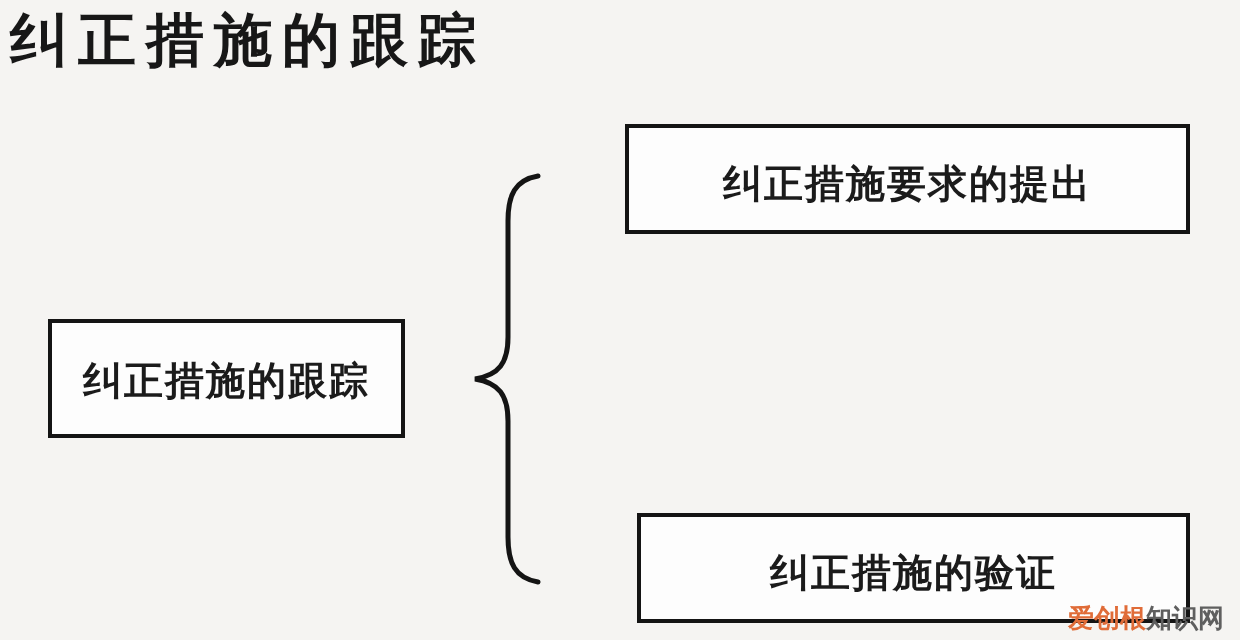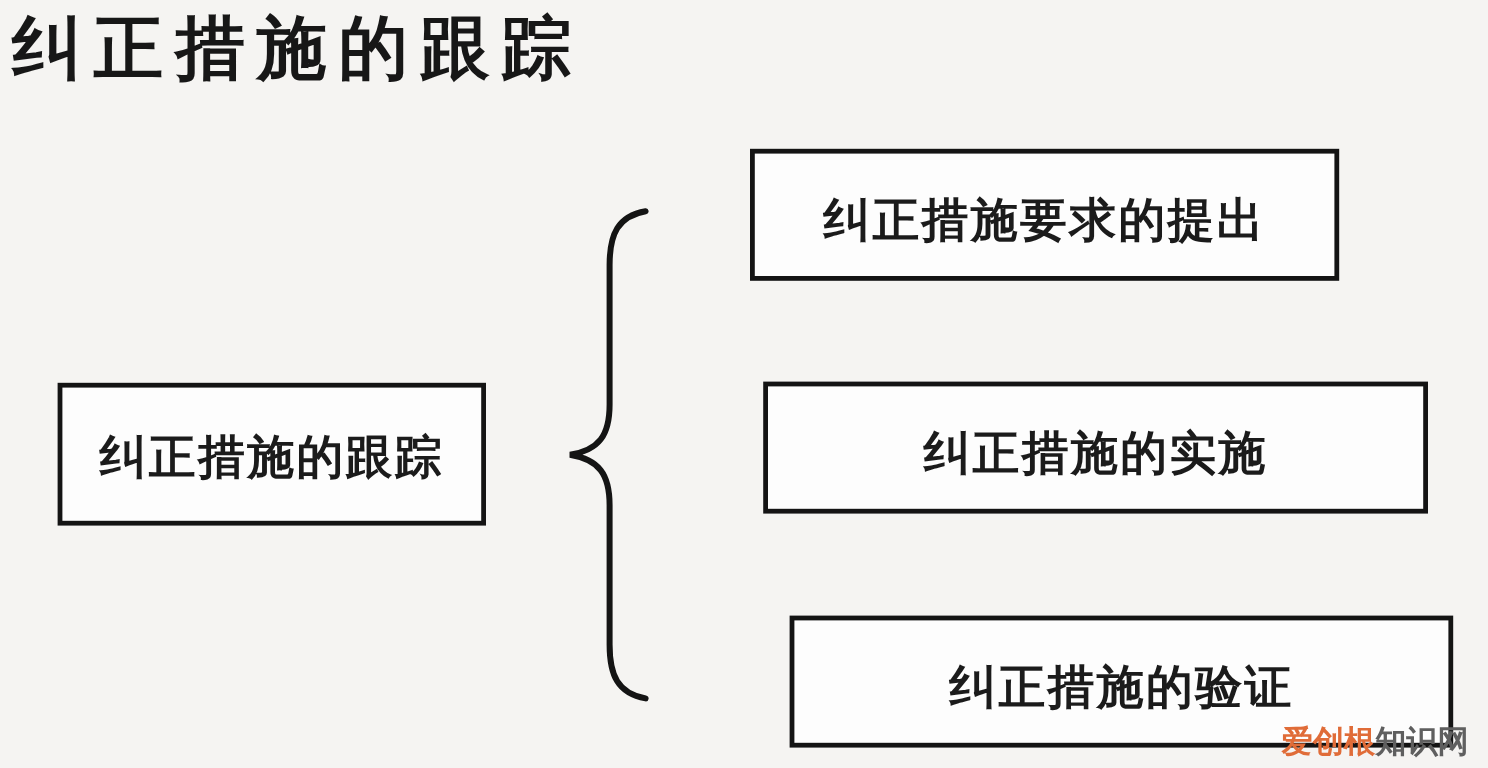--- a/index.html
+++ b/index.html
@@ -51,23 +51,23 @@
     width: 357px;
     height: 119px;
   }
   .root-node .node-label { padding-top: 4px; }
   .branch-node {
     left: 636px;
     width: 554px;
     height: 110px;
   }
   .branch-node .node-label { padding-top: 10px; }
-  .branch-1 { top: 124px; left: 625px; width: 491px; }
+  .branch-1 { top: 124px; left: 625px; width: 565px; }
   .branch-2 { top: 318px; }
-  .branch-3 { top: 513px; left: 637px; width: 553px; margin-left: 21px; }
+  .branch-3 { top: 513px; left: 637px; width: 553px; }
   .brace-svg {
     position: absolute;
     left: 455px;
     top: 161px;
     width: 100px;
     height: 436px;
   }
   .watermark {
     position: absolute;
     right: 16px;
@@ -99,23 +99,20 @@
              C 53 202, 44 214, 20 218
              C 44 222, 53 234, 53 260
              L 53 376
              C 53 402, 60 417, 83 421" fill="none" stroke="#141414" stroke-width="5" stroke-linecap="round"></path>
   </svg>
 
   <div class="node branch-node branch-1">
     <span class="node-label">纠正措施要求的提出</span>
   </div>
 
-  <div class="node branch-node branch-2">
-    <span class="node-label">纠正措施的实施</span>
-  </div>
 
   <div class="node branch-node branch-3">
     <span class="node-label">纠正措施的验证</span>
   </div>
 
   <div class="watermark">
     <span class="brand">爱创根</span><span class="suffix">知识网</span>
   </div>
 
 </div>

